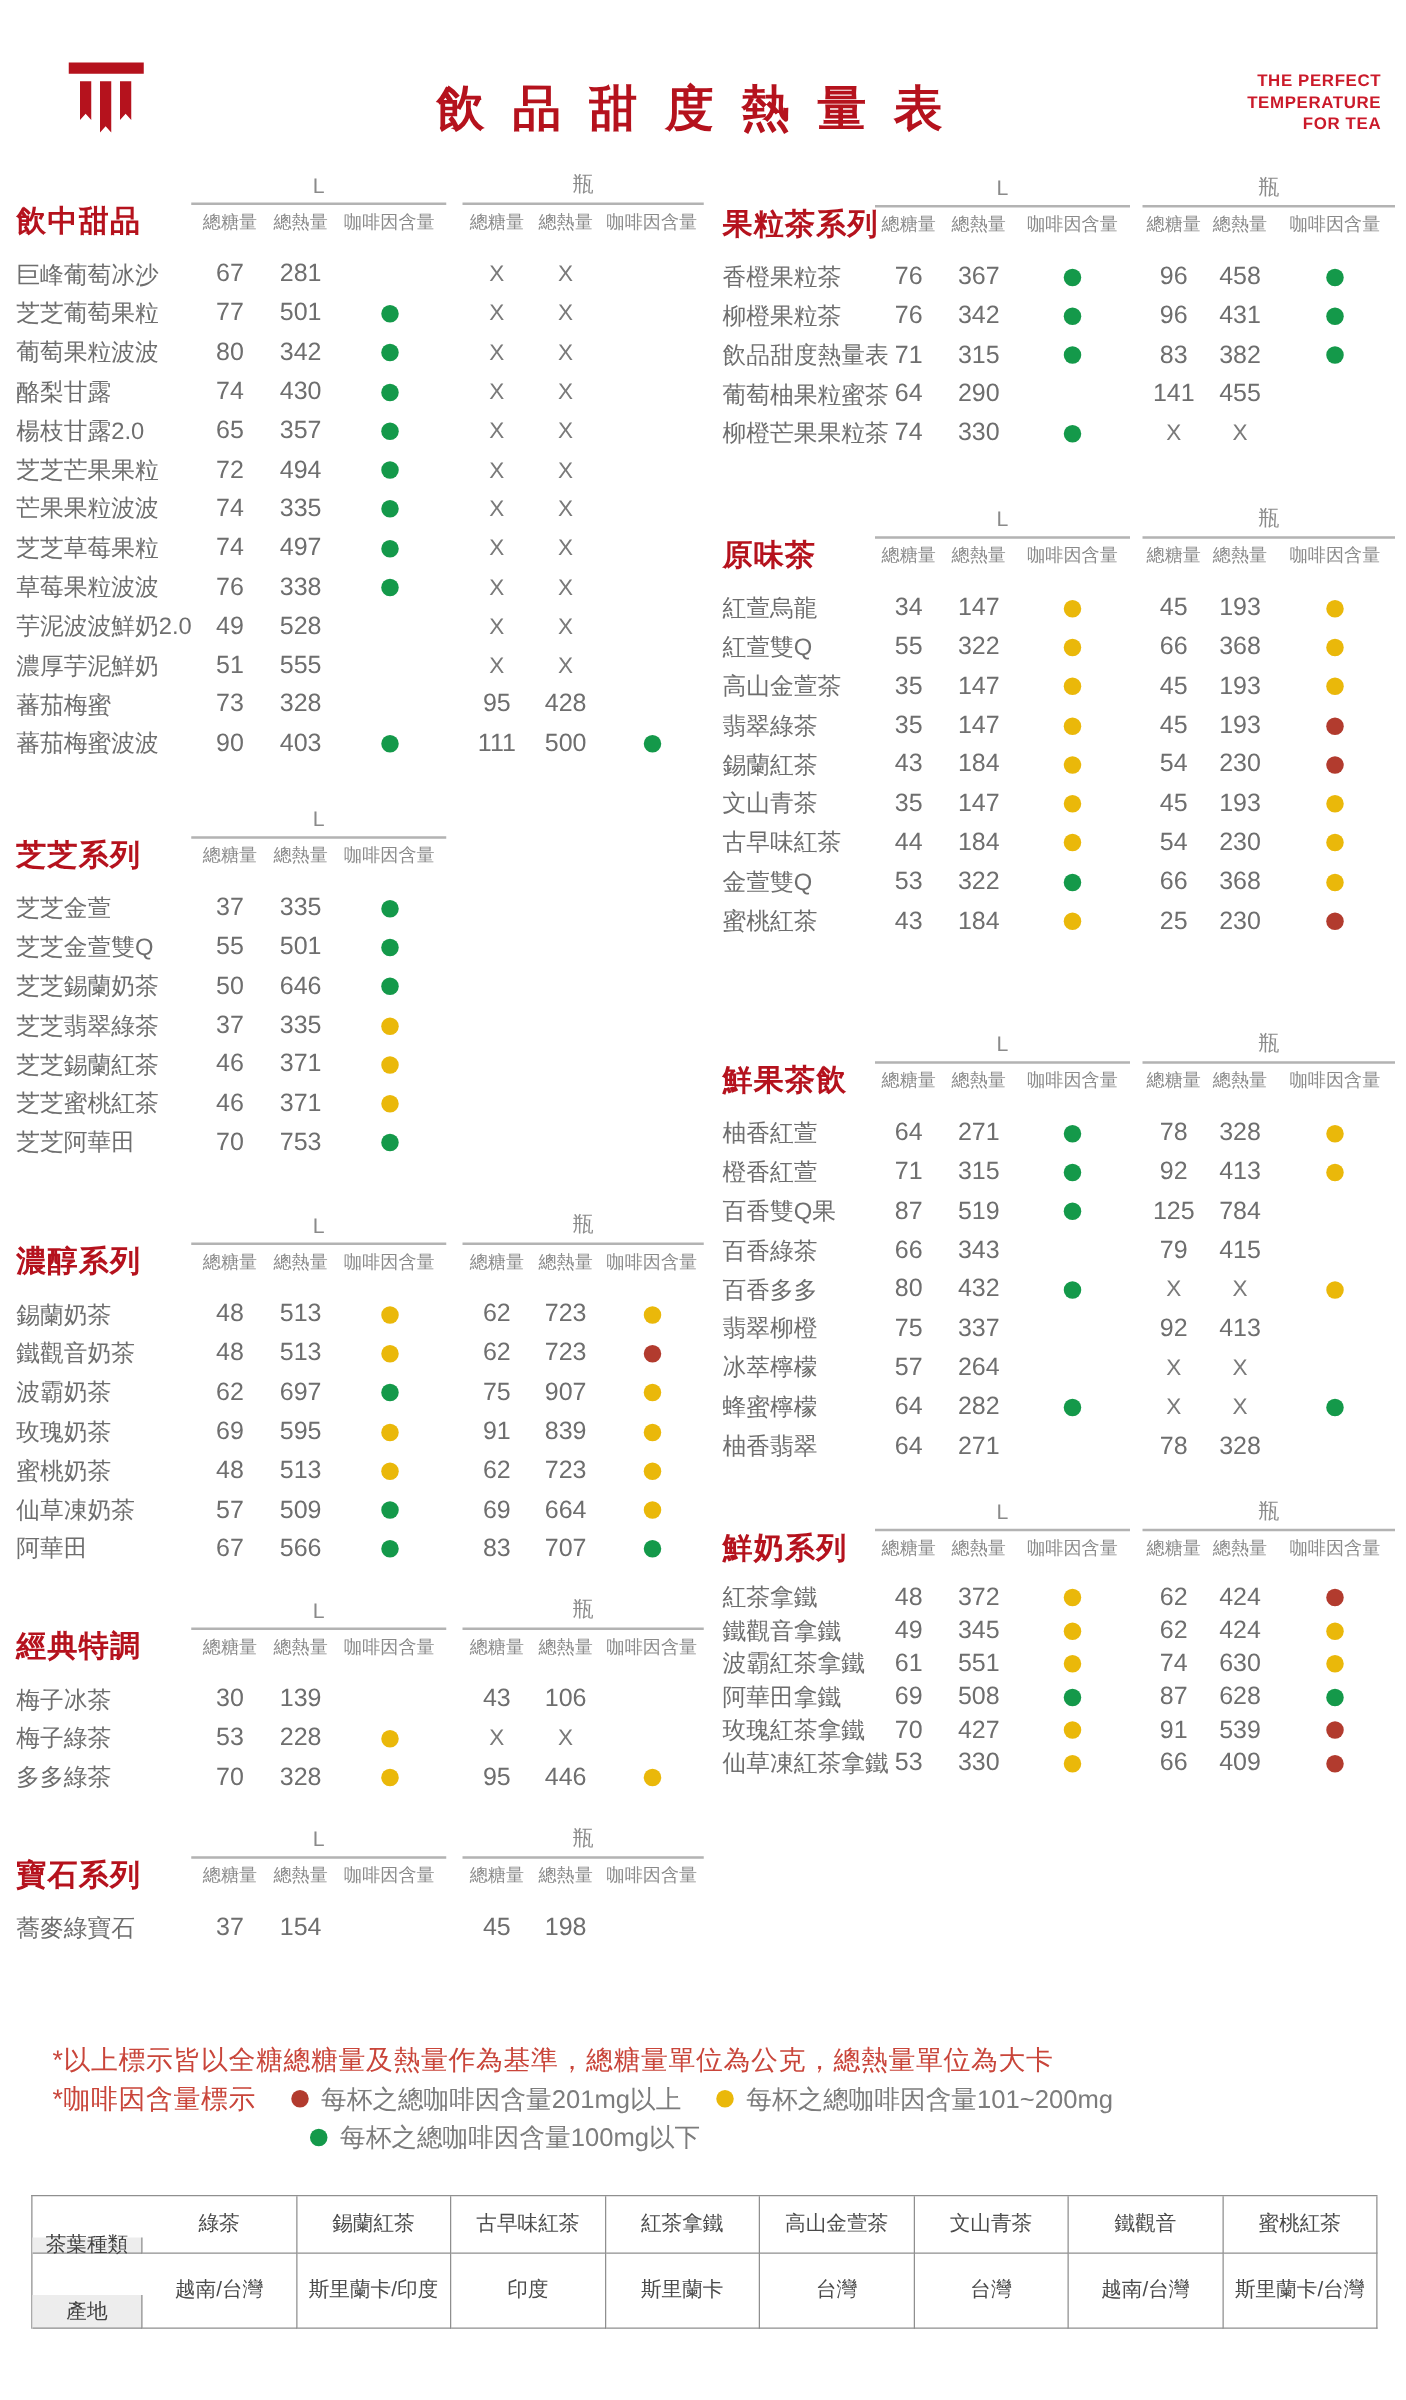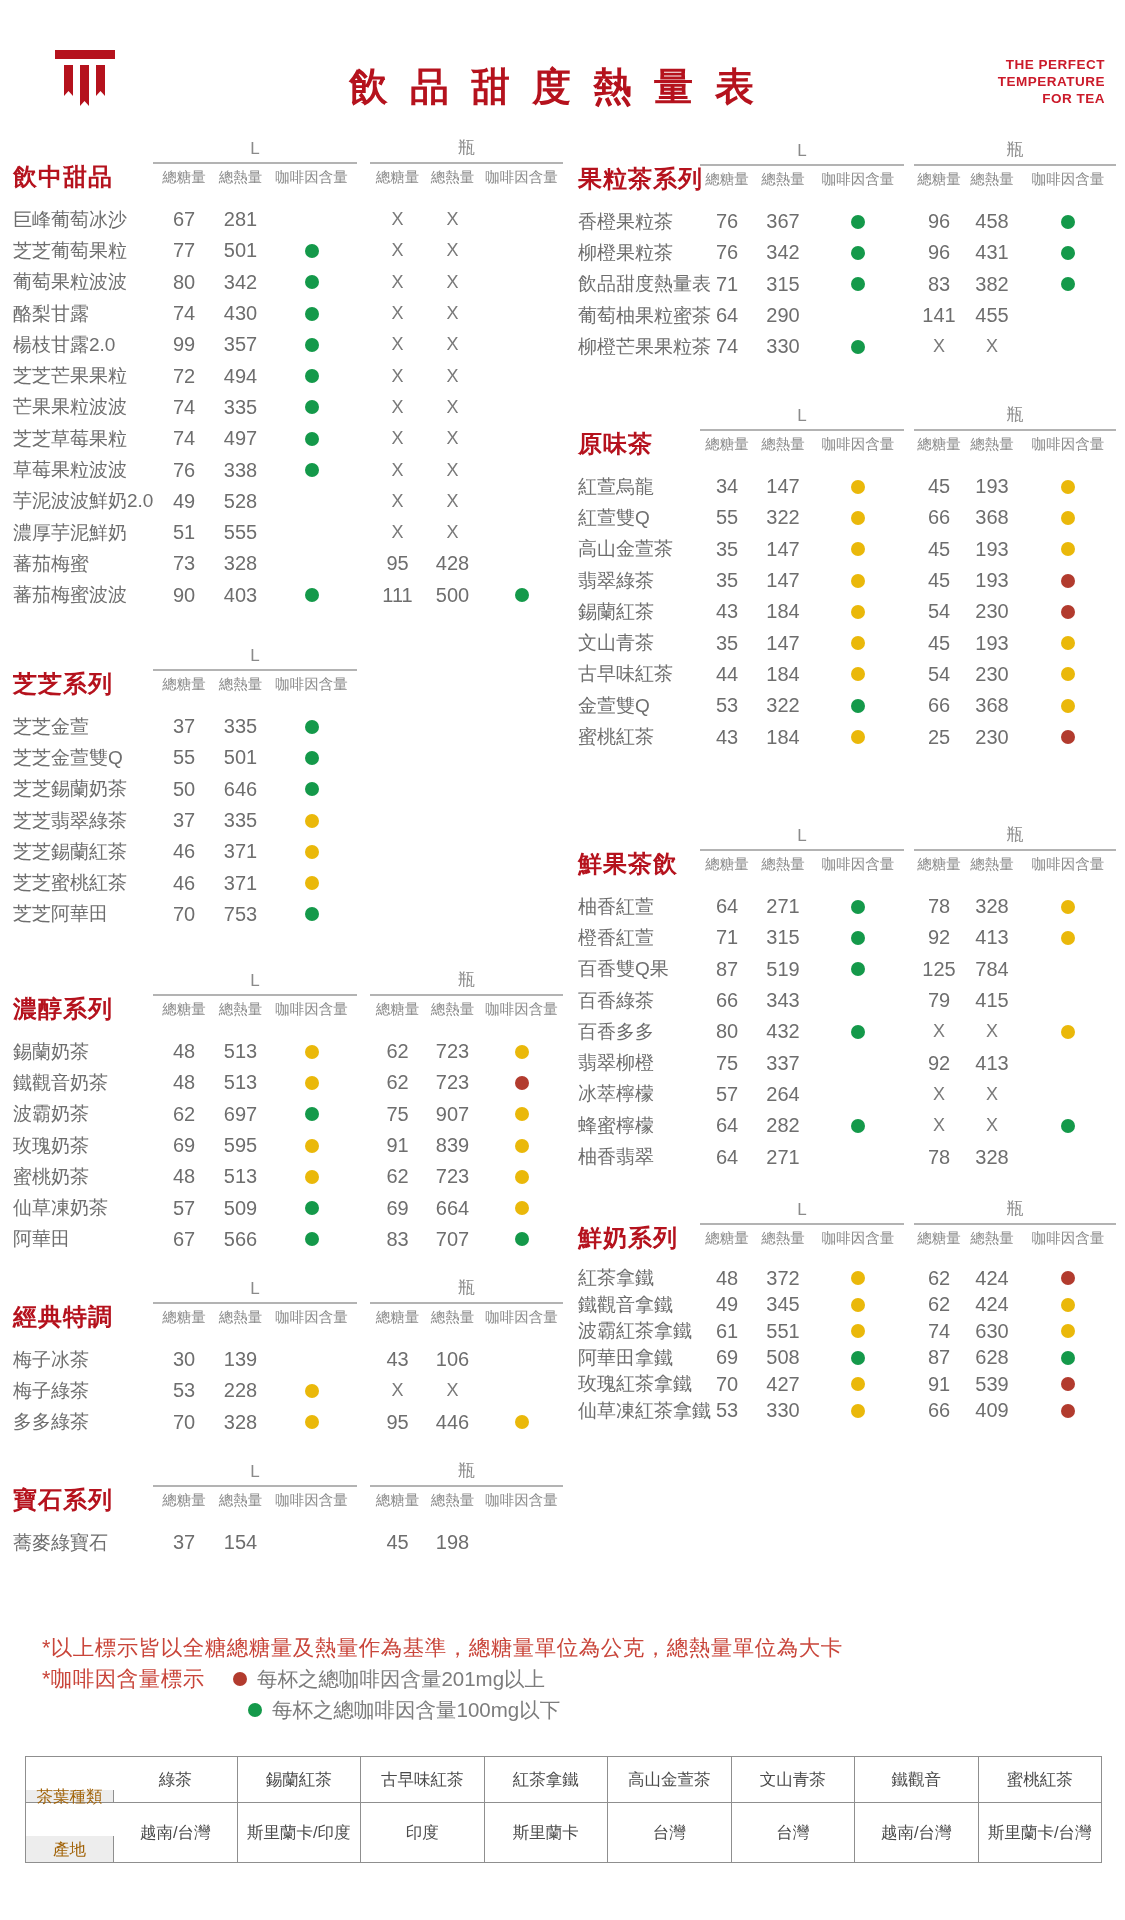--- a/index.html
+++ b/index.html
@@ -60,21 +60,21 @@
   .litem{display:flex;align-items:center;margin-left:28px;color:#7c7c7c;font-size:20.5px;}
   .litem .dot{margin-right:10px;flex:none;}
   .f3 .indent{width:178px;flex:none;}
   
   .otable{position:absolute;left:25px;top:1756px;width:1076px;display:grid;
           grid-template-columns:88px repeat(8,1fr);grid-template-rows:46px 60px;
           border-top:1px solid #8f8f8f;border-left:1px solid #8f8f8f;}
   .oc{border-right:1px solid #8f8f8f;border-bottom:1px solid #8f8f8f;
       display:flex;align-items:center;justify-content:center;text-align:center;
       font-size:16.5px;color:#4a4a4a;line-height:1.25;padding:2px;}
-  .oc.head{background:#ededed;color:#a16207;margin-top:33px;}
+  .oc.head{background:#ededed;color:#404040;margin-top:33px;}
 </style>
 </head>
 <body>
 
 <div id="page">
 
   <div class="logo">
     <svg width="62" height="66" viewBox="0 0 62 66">
       <rect x="1" y="2" width="60" height="9" fill="#b5121d"></rect>
       <polygon points="10,17 19,17 19,48 14.5,43 10,48" fill="#b5121d"></polygon>
@@ -150,21 +150,21 @@
           <div class="vk dotc">
             <span class="dot" style="background: rgb(20, 153, 74);"></span>
           </div>
           <div class="gap"></div>
           <div class="bs val x">X</div>
           <div class="bc val x">X</div>
           <div class="bk dotc"></div>
         </div>
         <div class="trow">
           <div class="n dname">楊枝甘露2.0</div>
-          <div class="vs val">99</div>
+          <div class="vs val">65</div>
           <div class="vc val">357</div>
           <div class="vk dotc">
             <span class="dot" style="background: rgb(20, 153, 74);"></span>
           </div>
           <div class="gap"></div>
           <div class="bs val x">X</div>
           <div class="bc val x">X</div>
           <div class="bk dotc"></div>
         </div>
         <div class="trow">
@@ -999,20 +999,24 @@
       </div>
     </div>
 
   <div class="footnotes">
     <div class="fline f1">*以上標示皆以全糖總糖量及熱量作為基準，總糖量單位為公克，總熱量單位為大卡</div>
     <div class="fline f2">
       <span class="fred">*咖啡因含量標示</span>
       <span class="litem">
           <span class="dot ldot" style="background: rgb(178, 59, 46);"></span>
           <span>每杯之總咖啡因含量201mg以上</span>
+        </span>
+      <span class="litem">
+          <span class="dot ldot" style="background: rgb(234, 184, 10);"></span>
+          <span>每杯之總咖啡因含量101~200mg</span>
         </span>
     </div>
     <div class="fline f3">
       <span class="indent"></span>
       <span class="litem">
           <span class="dot ldot" style="background: rgb(20, 153, 74);"></span>
           <span>每杯之總咖啡因含量100mg以下</span>
         </span>
     </div>
   </div>

